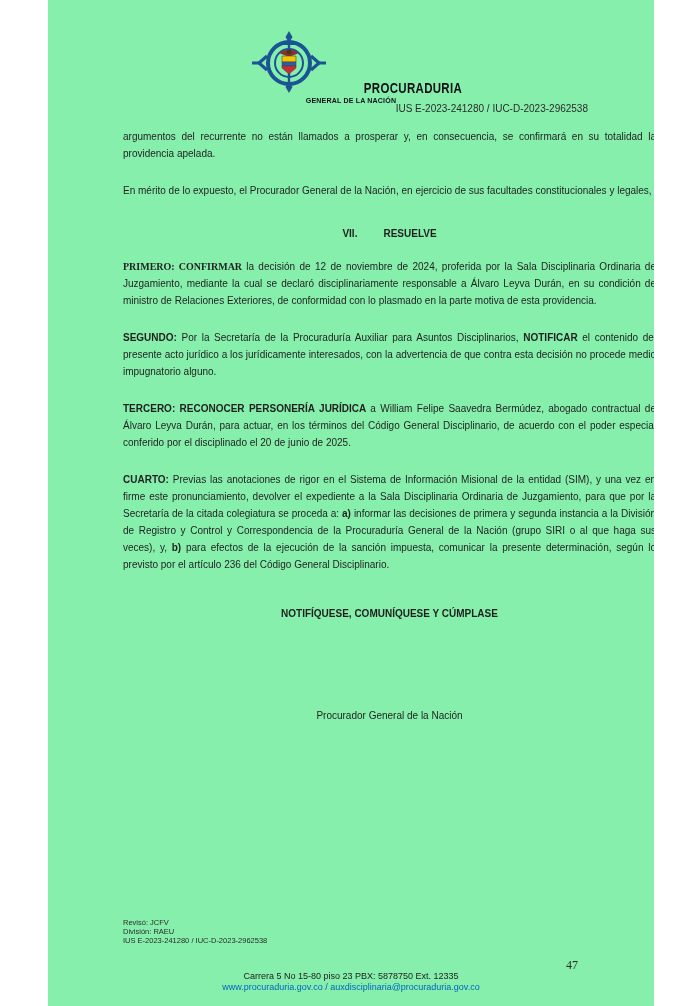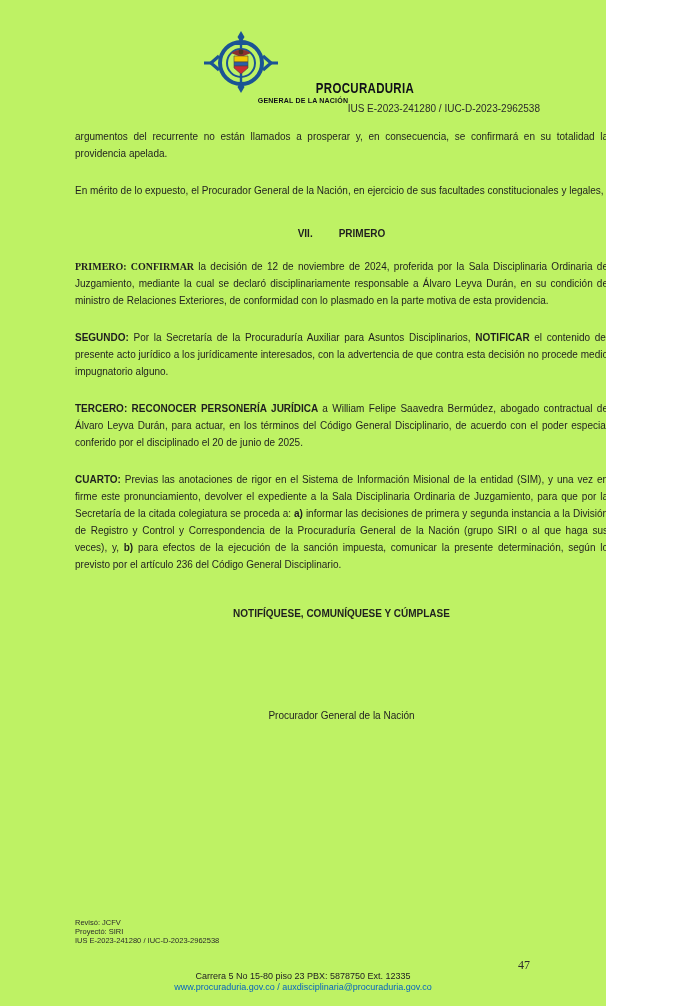--- a/index.html
+++ b/index.html
@@ -1,23 +1,24 @@
 <!DOCTYPE html>
 <html><head>
 <meta charset="utf-8">
 <style>
   html,body{margin:0;padding:0;}
   body{background:#ffffff;}
   .page{
     position:relative;
     width:606px;height:1006px;
-    background:#bef264;
+    background:#86efac;
     overflow:hidden;
     font-family:"Liberation Sans", sans-serif;
     color:#1f1f1f;
+    margin-left:48px;
   }
 
   
   .logo-block{
     position:absolute;top:31px;left:0;right:0;
     text-align:center;line-height:0;
   }
   .logo-line1{
     display:inline-block;line-height:14px;font-size:14px;font-weight:bold;
     color:#101019;transform:scaleX(.82);transform-origin:center;
@@ -105,38 +106,38 @@
     <span class="logo-line2">GENERAL DE LA NACIÓN</span>
   </div>
 
   <div class="ius-line">IUS E-2023-241280 / IUC-D-2023-2962538</div>
 
   <div class="content">
     <p><span>argumentos del recurrente no están llamados a prosperar y, en consecuencia, se confirmará en su totalidad la providencia apelada.</span></p>
     <p><span>En mérito de lo expuesto, el Procurador General de la Nación, en ejercicio de sus facultades constitucionales y legales,</span></p>
 
     <div class="resolve-heading">
-      <span class="num">VII.</span><span>PRIMERO</span>
+      <span class="num">VII.</span><span>RESUELVE</span>
     </div>
 
     <p><span style="font-weight: bold; font-family: Liberation Serif, serif;">PRIMERO: CONFIRMAR </span><span>la decisión de 12 de noviembre de 2024, proferida por la Sala Disciplinaria Ordinaria de Juzgamiento, mediante la cual se declaró disciplinariamente responsable a Álvaro Leyva Durán, en su condición de ministro de Relaciones Exteriores, de conformidad con lo plasmado en la parte motiva de esta providencia.</span></p>
     <p><span style="font-weight: bold;">SEGUNDO: </span><span>Por la Secretaría de la Procuraduría Auxiliar para Asuntos Disciplinarios, </span><span style="font-weight: bold;">NOTIFICAR </span><span>el contenido del presente acto jurídico a los jurídicamente interesados, con la advertencia de que contra esta decisión no procede medio impugnatorio alguno.</span></p>
     <p><span style="font-weight: bold;">TERCERO: RECONOCER PERSONERÍA JURÍDICA </span><span>a William Felipe Saavedra Bermúdez, abogado contractual de Álvaro Leyva Durán, para actuar, en los términos del Código General Disciplinario, de acuerdo con el poder especial conferido por el disciplinado el 20 de junio de 2025.</span></p>
     <p><span style="font-weight: bold;">CUARTO: </span><span>Previas las anotaciones de rigor en el Sistema de Información Misional de la entidad (SIM), y una vez en firme este pronunciamiento, devolver el expediente a la Sala Disciplinaria Ordinaria de Juzgamiento, para que por la Secretaría de la citada colegiatura se proceda a: </span><span style="font-weight: bold;">a) </span><span>informar las decisiones de primera y segunda instancia a la División de Registro y Control y Correspondencia de la Procuraduría General de la Nación (grupo SIRI o al que haga sus veces), y, </span><span style="font-weight: bold;">b) </span><span>para efectos de la ejecución de la sanción impuesta, comunicar la presente determinación, según lo previsto por el artículo 236 del Código General Disciplinario.</span></p>
 
     <div class="closing-line">NOTIFÍQUESE, COMUNÍQUESE Y CÚMPLASE</div>
 
     <div class="signature">
       <div>Procurador General de la Nación</div>
     </div>
   </div>
 
   <div class="review-block">
     <div>Revisó: JCFV</div>
-    <div>Proyectó: SIRI</div>
+    <div>División: RAEU</div>
     <div>IUS E-2023-241280 / IUC-D-2023-2962538</div>
   </div>
 
   <div class="page-number">47</div>
 
   <div class="footer">
     <div>Carrera 5 No 15-80 piso 23 PBX: 5878750 Ext. 12335</div>
     <div><a>www.procuraduria.gov.co / auxdisciplinaria@procuraduria.gov.co</a></div>
   </div>
 

